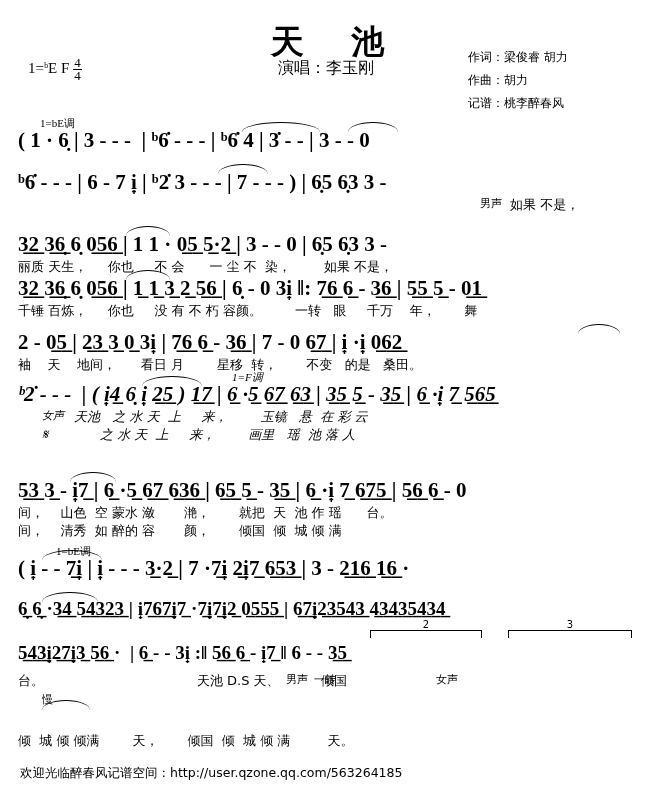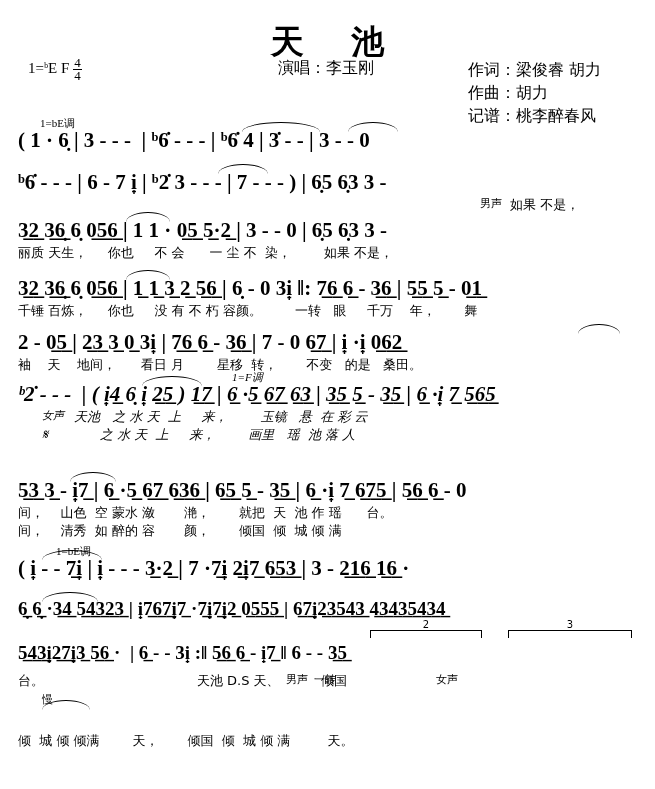--- a/index.html
+++ b/index.html
@@ -50,23 +50,23 @@
   }
   .singer {
     position: absolute;
     top: 58px;
     left: 278px;
     font-size: 16px;
     font-family: "DejaVu Sans", sans-serif;
   }
   .credits {
     position: absolute;
-    top: 58px;
+    top: 46px;
     left: 468px;
-    font-size: 16px;
+    font-size: 12px;
     font-family: "DejaVu Sans", sans-serif;
     line-height: 23px;
   }
   .footer {
     position: absolute;
     top: 765px;
     left: 20px;
     font-size: 12.5px;
     font-family: "DejaVu Sans", sans-serif;
   }
@@ -163,21 +163,21 @@
     <div class="slur" style="top:-6px;left:330px;width:50px;"></div>
   </div>
 
   <div class="row" style="top:170px;">
     <div class="notes big">ᵇ6̇ - - - | 6 - 7 i̟ | ᵇ2̇ 3 - - - | 7 - - - ) | 6̣5 6̣3 3 -</div>
     <div class="voice" style="top:26px;left:462px;">男声</div>
     <div class="lyric" style="top:26px;left:492px;">如果 不是，</div>
     <div class="slur" style="top:-6px;left:200px;width:50px;"></div>
   </div>
 
-  <div class="row" style="top:218px;">
+  <div class="row" style="top:232px;">
     <div class="notes big">3̲2̲ 3̲6̣̲ 6̣ 0̲5̲6̲ | 1 1 · 0̲5̲ 5̲·2̲ | 3 - - 0 | 6̣5 6̣3 3 -</div>
     <div class="lyric">丽质 天生，     你也     不 会      一 尘 不  染，        如果 不是，</div>
     <div class="slur" style="top:-6px;left:108px;width:44px;"></div>
   </div>
 
   <div class="row" style="top:276px;">
     <div class="notes big">3̲2̲ 3̲6̣̲ 6̣ 0̲5̲6̲ | 1̲ 1̲ 3̲ 2̲ 5̲6̲ | 6̣ - 0 3i̟ ‖: 7̲6̲ 6̲ - 3̲6̲ | 5̲5̲ 5̲ - 0̲1̲</div>
     <div class="lyric">千锤 百炼，     你也     没 有 不 朽 容颜。        一转   眼     千万    年，       舞</div>
     <div class="slur" style="top:-6px;left:108px;width:44px;"></div>
   </div>
@@ -229,14 +229,15 @@
         <span>3</span>
       </div>
   </div>
 
   <div class="row" style="top:706px;">
     <div class="voice" style="top:-14px;left:24px;">慢</div>
     <div class="lyric">倾  城 倾 倾满        天，       倾国  倾  城 倾 满         天。</div>
     <div class="slur" style="top:-6px;left:24px;width:48px;"></div>
   </div>
 
+  <div class="footer">欢迎光临醉春风记谱空间：http://user.qzone.qq.com/563264185</div>
 
 </div>
 
 </body></html>

